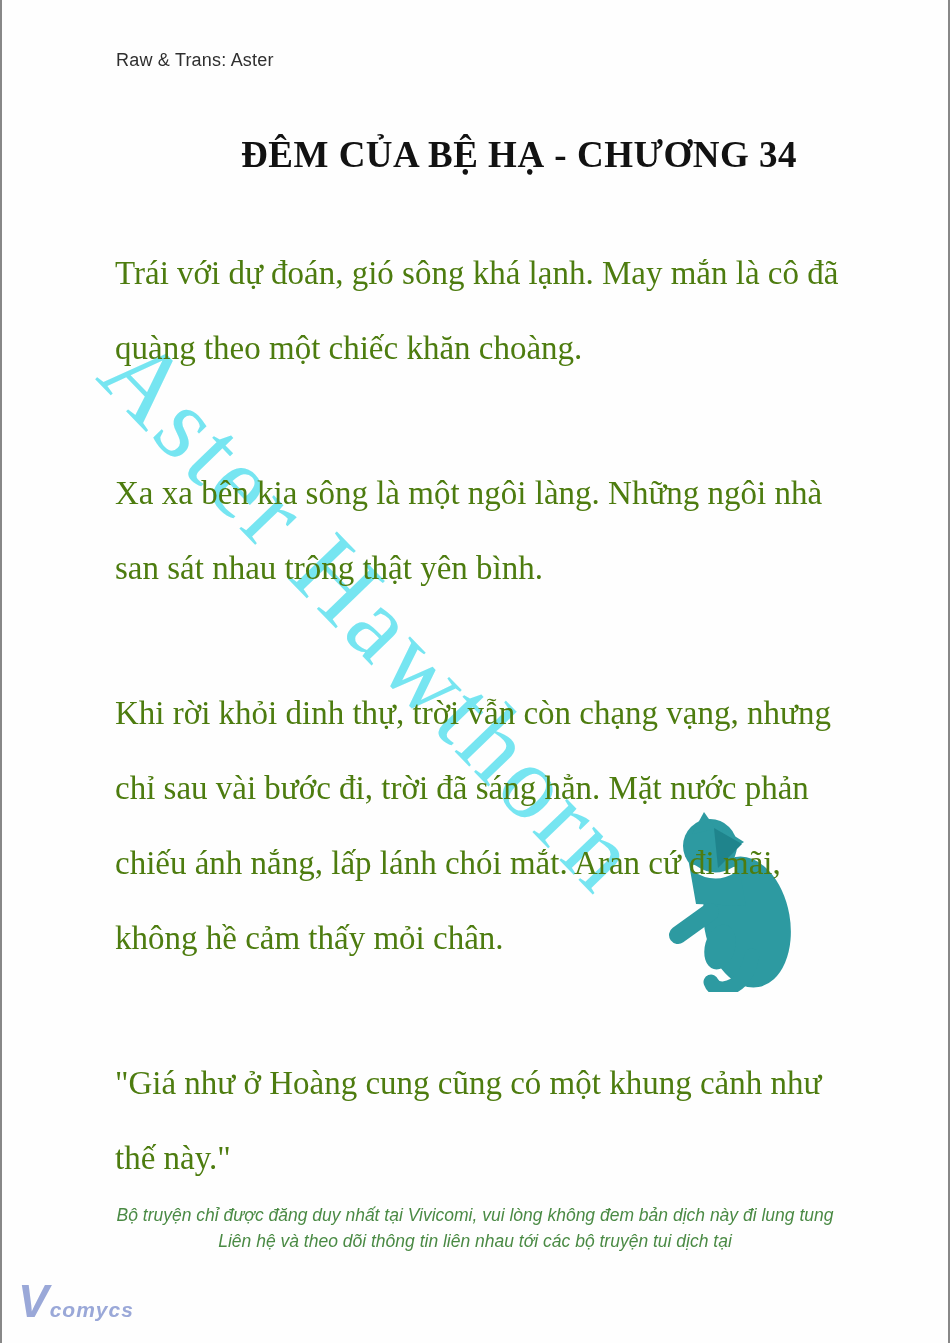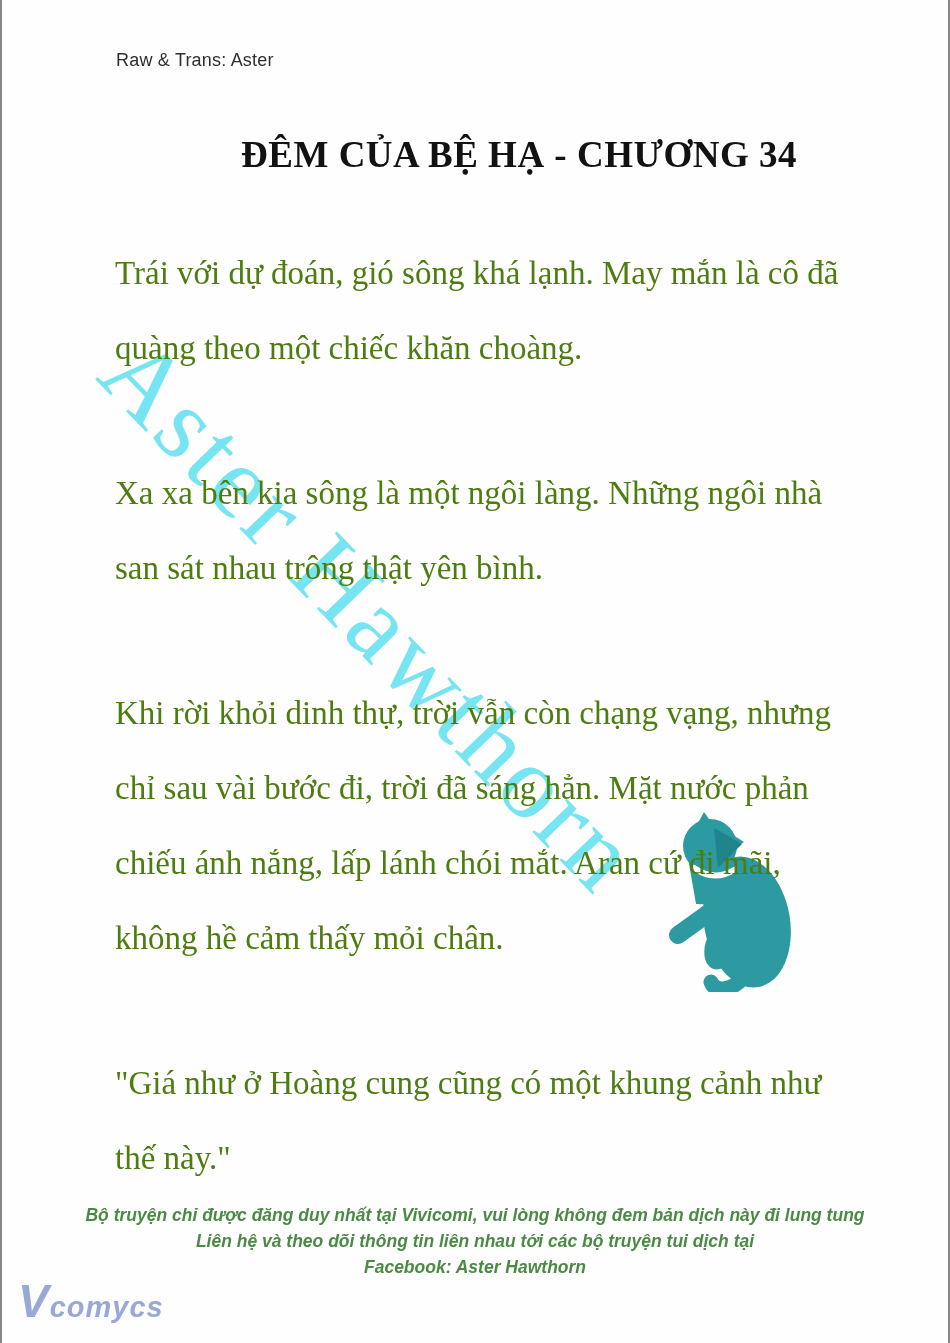--- a/index.html
+++ b/index.html
@@ -58,34 +58,34 @@
     color:#4d7c0f;
     z-index:3;
   }
   .body-text p{margin:0 0 70px 0;}
   .footer{
     position:absolute;
     left:0;top:1202px;
     width:100%;
     text-align:center;
     font-family:"Liberation Sans", sans-serif;
-    font-weight:bold;
+    font-weight:normal;
     font-style:italic;
     font-size:17.5px;
     line-height:26px;
     color:#4a8a44;
     z-index:3;
   }
   .logo{
     position:absolute;
     left:16px;top:1286px;
     font-family:"Liberation Sans", sans-serif;
     font-weight:bold;
     font-style:italic;
-    font-size:29px;
+    font-size:21px;
     letter-spacing:1px;
     color:#9aa8d8;
     z-index:3;
   }
   .logo::first-letter{
     font-size:46px;
     line-height:30px;
   }
 </style>
 </head>
@@ -127,18 +127,17 @@
   <div class="body-text">
     <p>Trái với dự đoán, gió sông khá lạnh. May mắn là cô đã quàng theo một chiếc khăn choàng.</p>
     <p>Xa xa bên kia sông là một ngôi làng. Những ngôi nhà san sát nhau trông thật yên bình.</p>
     <p>Khi rời khỏi dinh thự, trời vẫn còn chạng vạng, nhưng chỉ sau vài bước đi, trời đã sáng hẳn. Mặt nước phản chiếu ánh nắng, lấp lánh chói mắt. Aran cứ đi mãi, không hề cảm thấy mỏi chân.</p>
     <p>"Giá như ở Hoàng cung cũng có một khung cảnh như thế này."</p>
   </div>
 
   <div class="footer">
     <div>Bộ truyện chỉ được đăng duy nhất tại Vivicomi, vui lòng không đem bản dịch này đi lung tung</div>
     <div>Liên hệ và theo dõi thông tin liên nhau tới các bộ truyện tui dịch tại</div>
-    <div>Facebook: Aster Hawthorn</div>
   </div>
 
   <div class="logo">Vcomycs</div>
 
 </div>
 
 </body></html>

